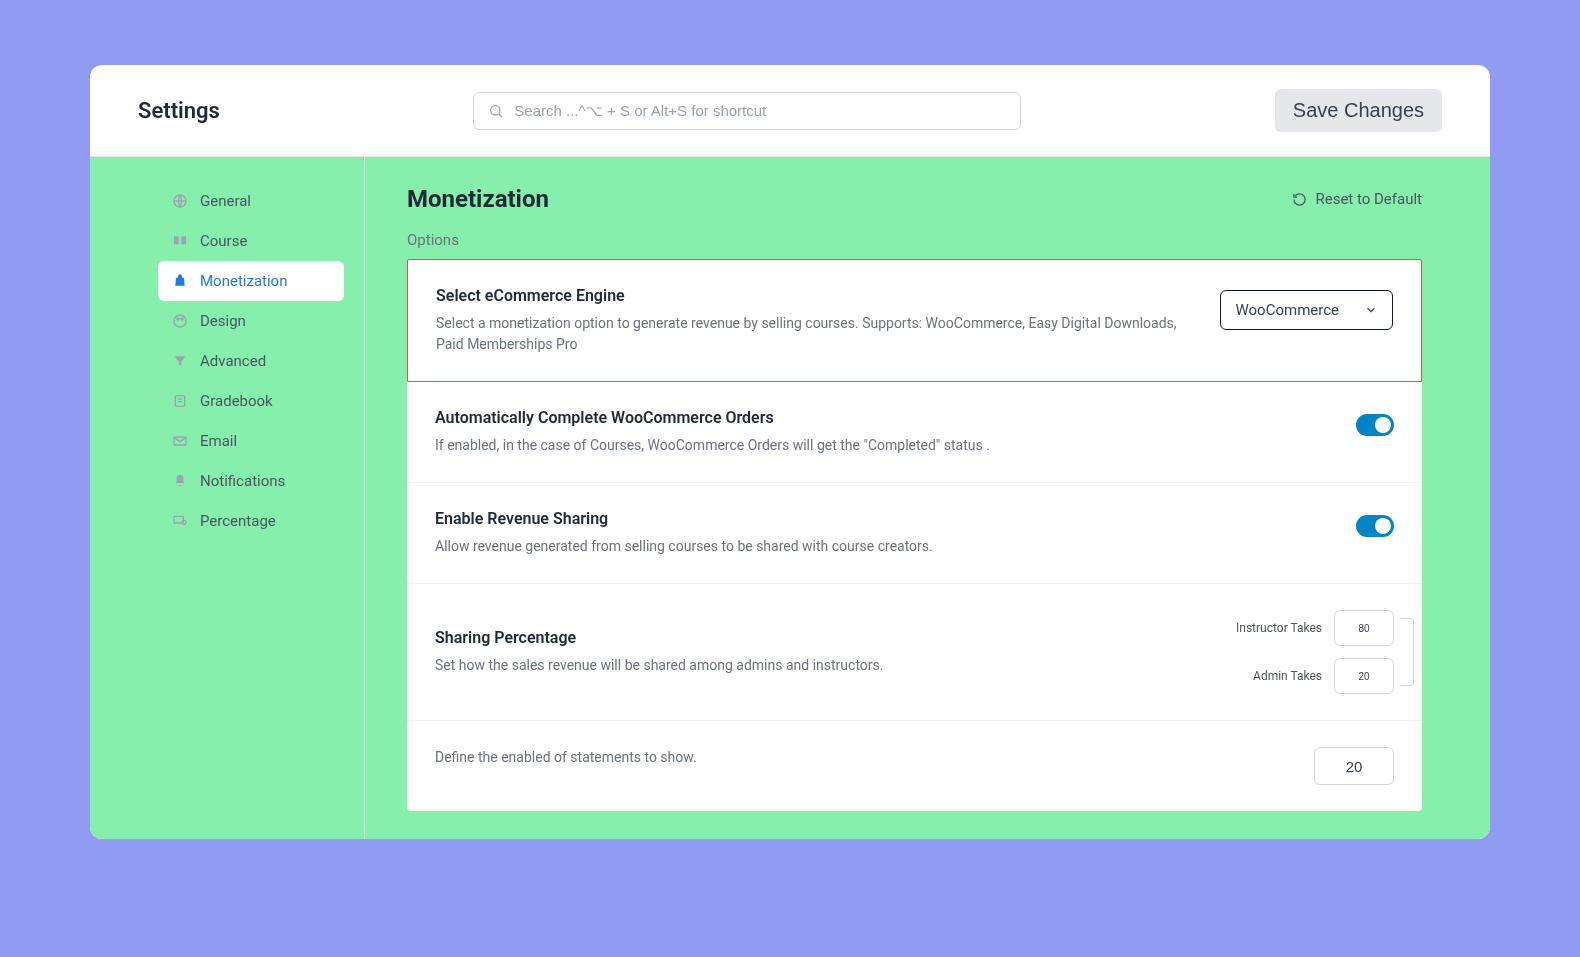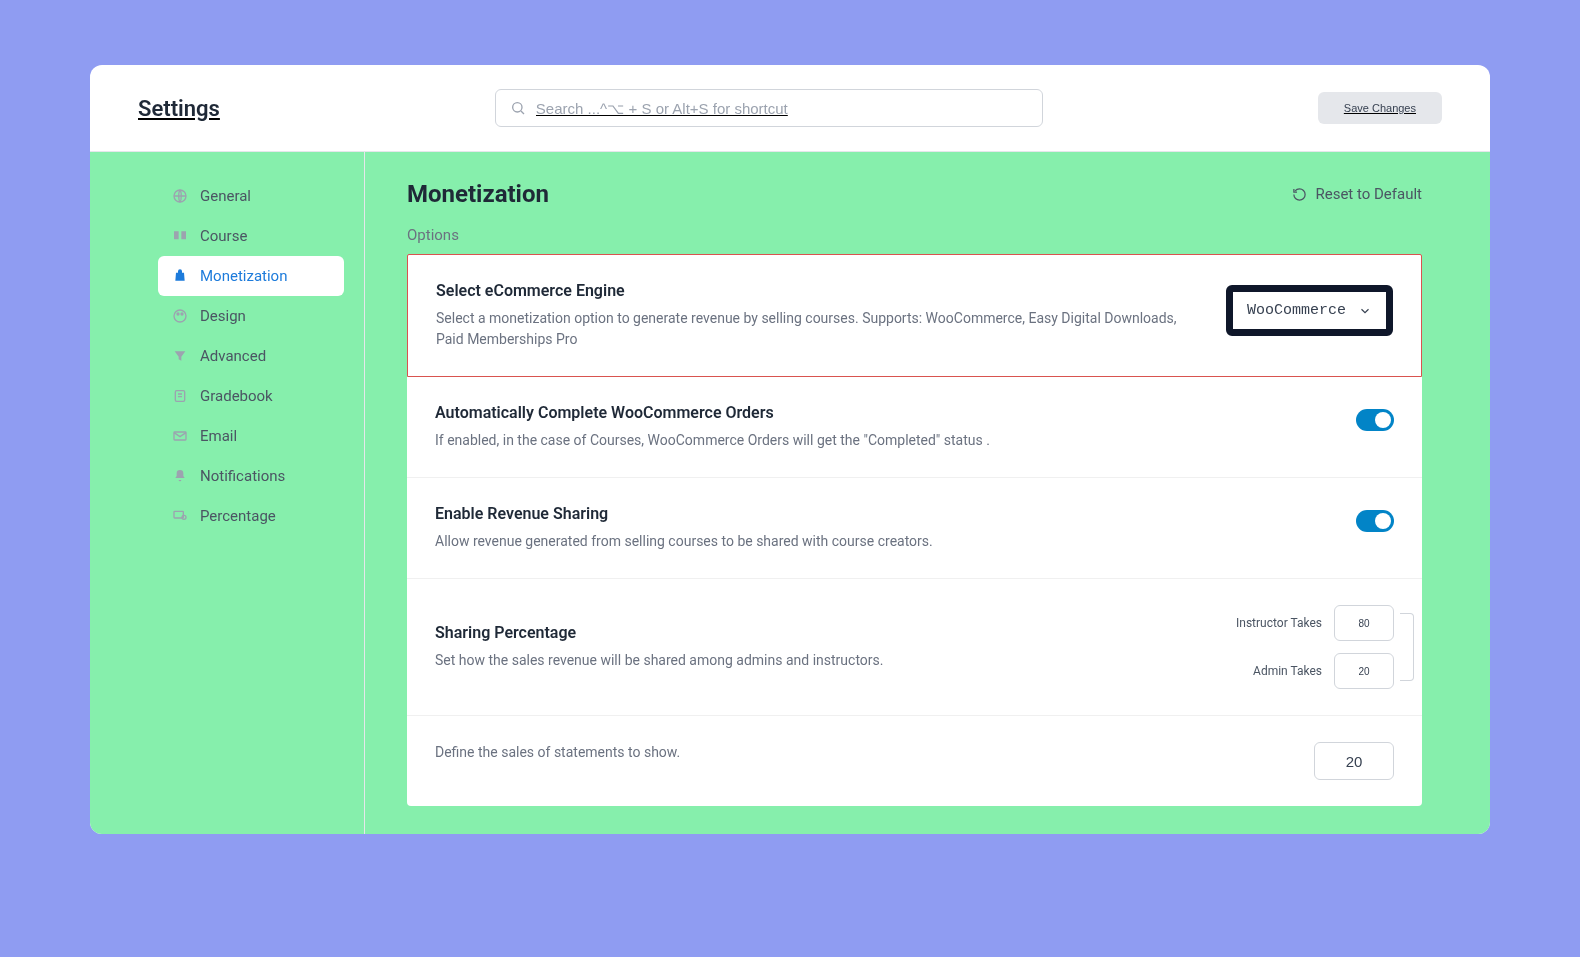--- a/index.html
+++ b/index.html
@@ -13,21 +13,20 @@
   border-radius: 12px;
   overflow: hidden;
   min-height: 716px;
 }
 .header {
   display: flex;
   align-items: center;
   padding: 24px 48px;
   border-bottom: 1px solid #e5e7eb;
   gap: 24px;
-  text-decoration: underline;
 }
 .page-title {
   font-size: 22px;
   font-weight: 600;
   color: #1f2937;
   flex-shrink: 0;
 }
 .search-wrap {
   flex: 1;
   display: flex;
@@ -48,23 +47,23 @@
   outline: none;
   font-size: 15px;
   width: 100%;
   color: #374151;
 }
 .search-box input::placeholder { color: #9ca3af; }
 .save-btn {
   background: #e5e7eb;
   color: #374151;
   border: none;
-  padding: 10px 26px;
-  border-radius: 6px;
-  font-size: 11px;
+  padding: 10px 18px;
+  border-radius: 6px;
+  font-size: 20px;
   cursor: pointer;
   flex-shrink: 0;
 }
 .body {
   display: flex;
   background: #86efac;
   min-height: 578px;
 }
 .sidebar {
   width: 275px;
@@ -142,30 +141,29 @@
 }
 .row-desc {
   font-size: 14px;
   color: #6b7280;
   line-height: 1.5;
 }
 .select-box {
   display: flex;
   align-items: center;
   justify-content: space-between;
-  border: 7px solid #0f172a;
+  border: 1px solid #0f172a;
   border-radius: 6px;
   padding: 10px 14px;
   min-width: 162px;
   cursor: pointer;
-  gap: 12px;
+  gap: 25px;
   font-size: 15px;
   color: #374151;
   margin-top: 4px;
-  font-family: Liberation Mono, monospace;
 }
 .toggle {
   width: 38px;
   height: 22px;
   background: #0284c7;
   border-radius: 11px;
   position: relative;
   cursor: pointer;
   flex-shrink: 0;
   margin-top: 6px;
@@ -386,21 +384,21 @@
             <div class="perc-row">
               <span class="perc-label">Admin Takes</span>
               <input class="num-input" value="20" style="">
             </div>
             <div class="bracket"></div>
           </div>
         </div>
 
         <div class="row">
           <div class="row-text">
-            <div class="row-desc">Define the sales of statements to show.</div>
+            <div class="row-desc">Define the enabled of statements to show.</div>
           </div>
           <input class="single-input" value="20" style="">
         </div>
 
       </div>
     </div>
   </div>
 </div>
 
 </body></html>

